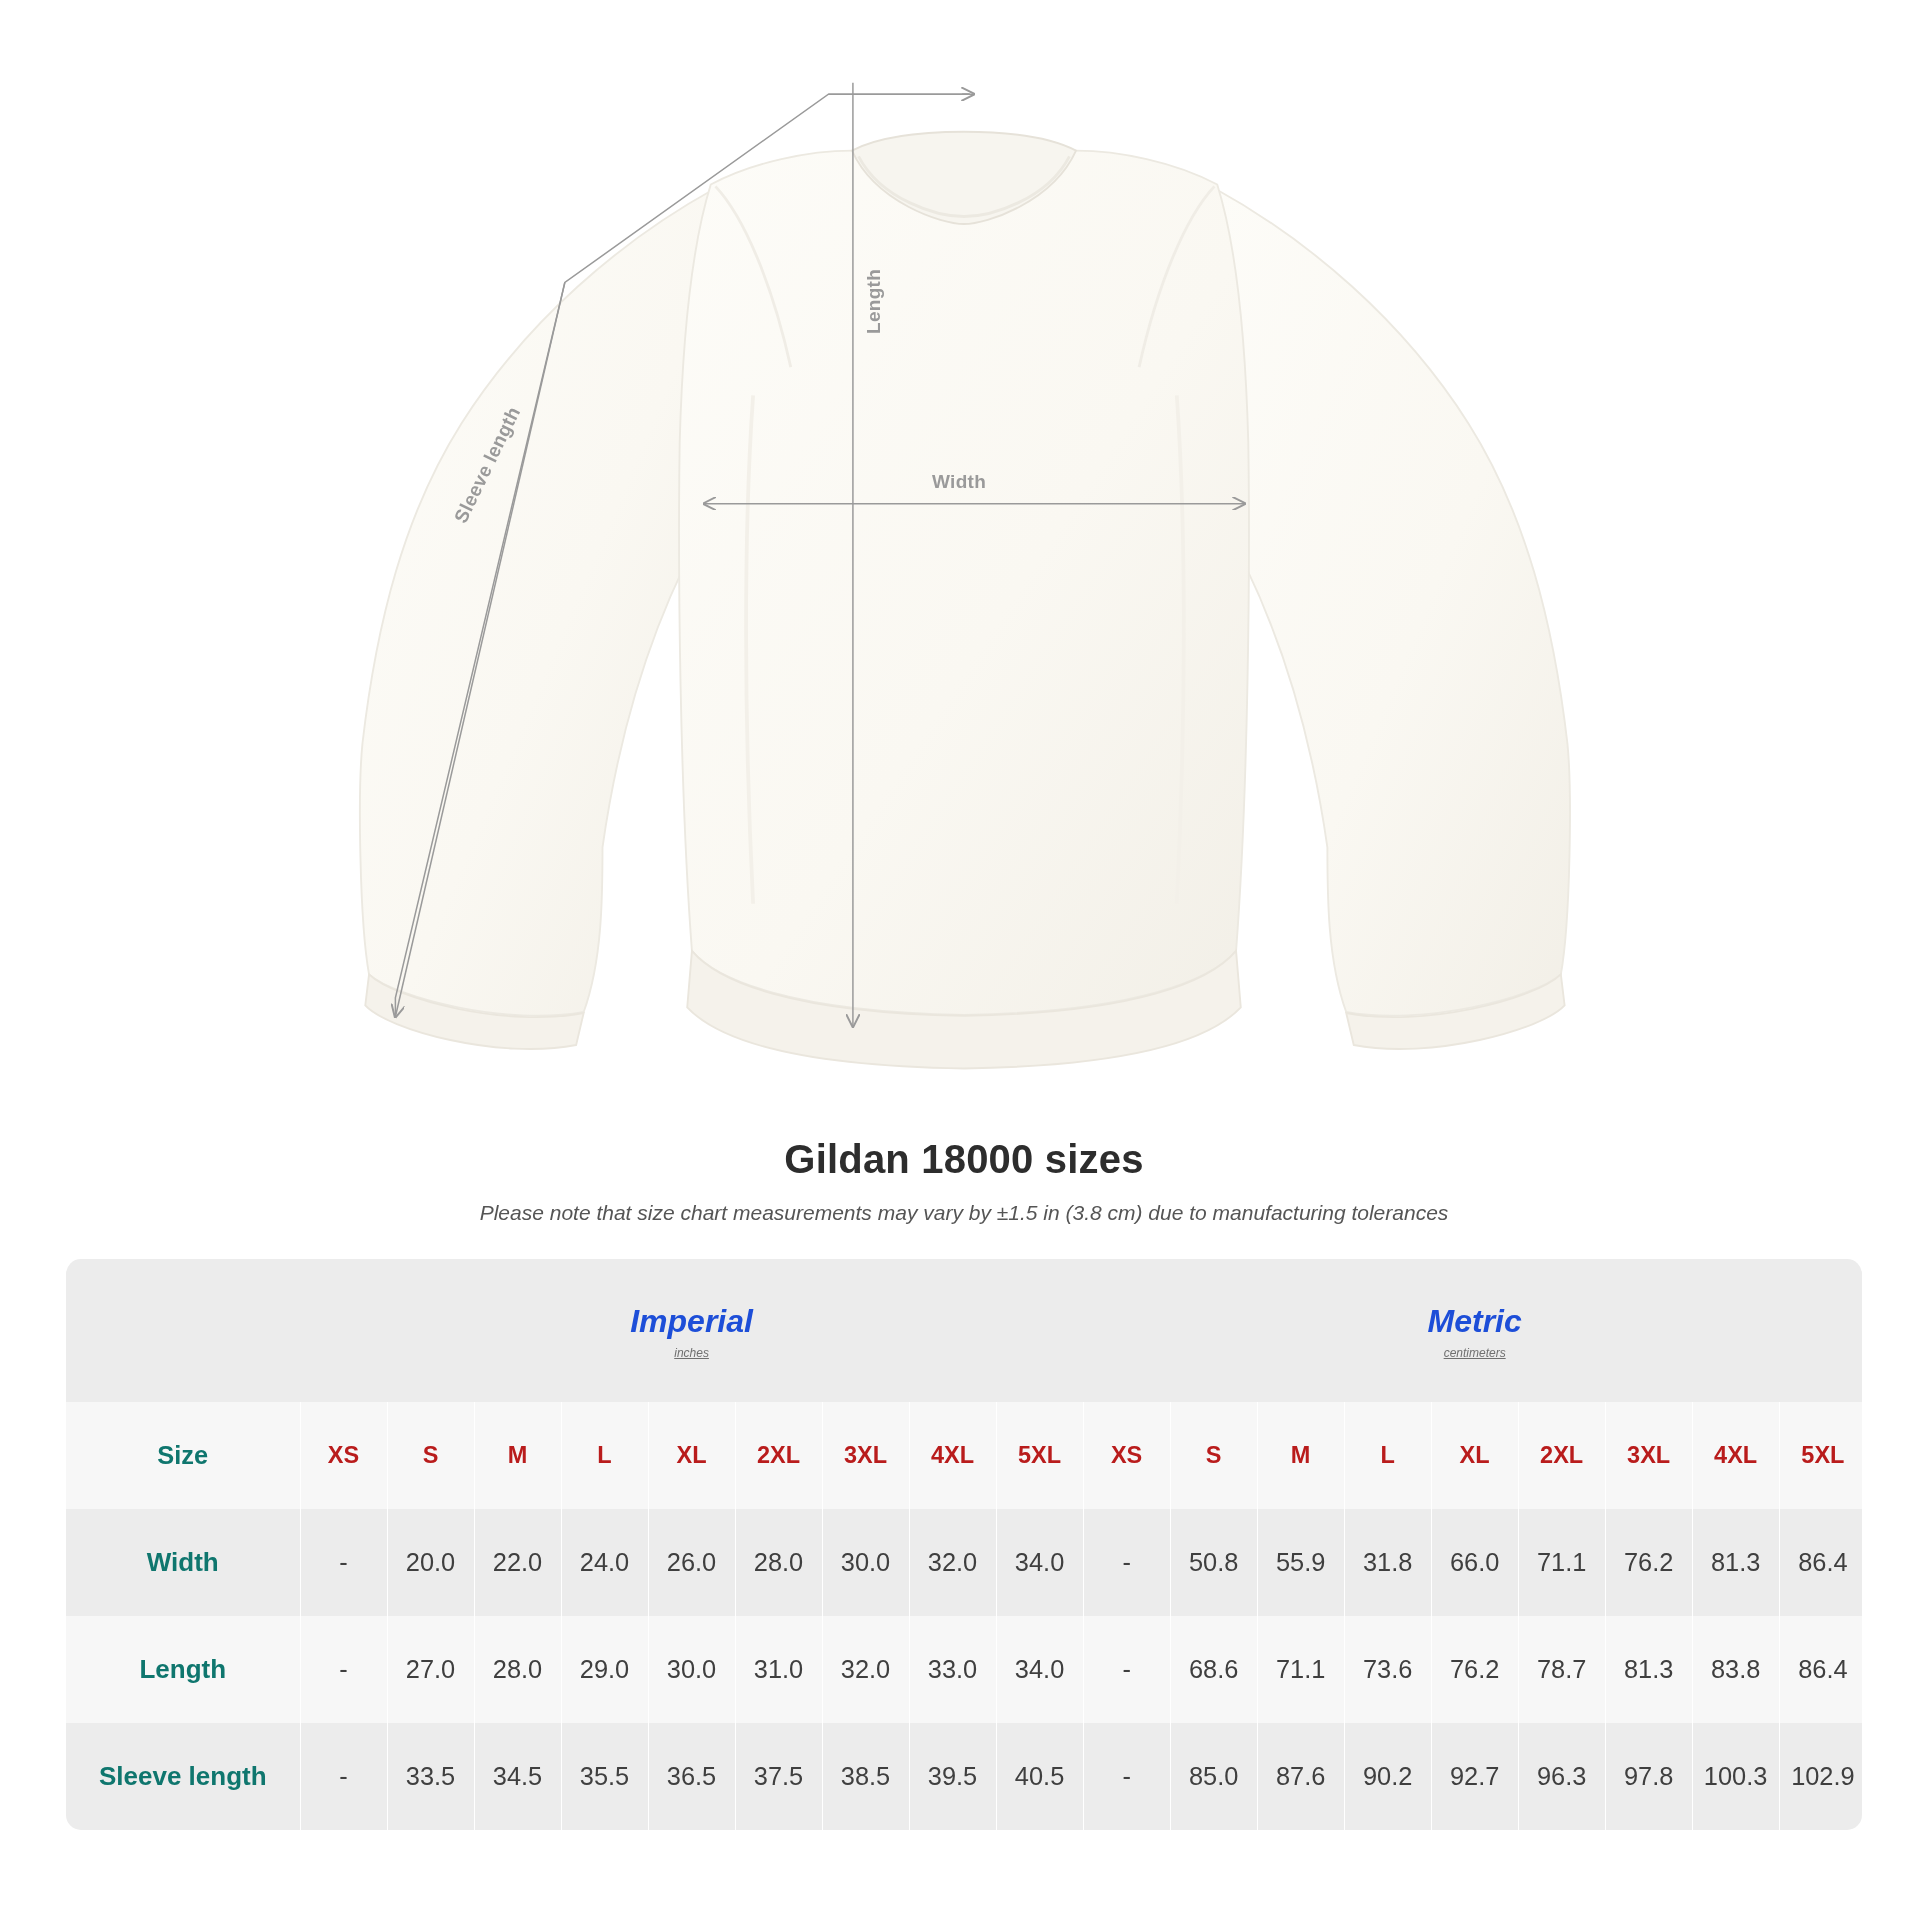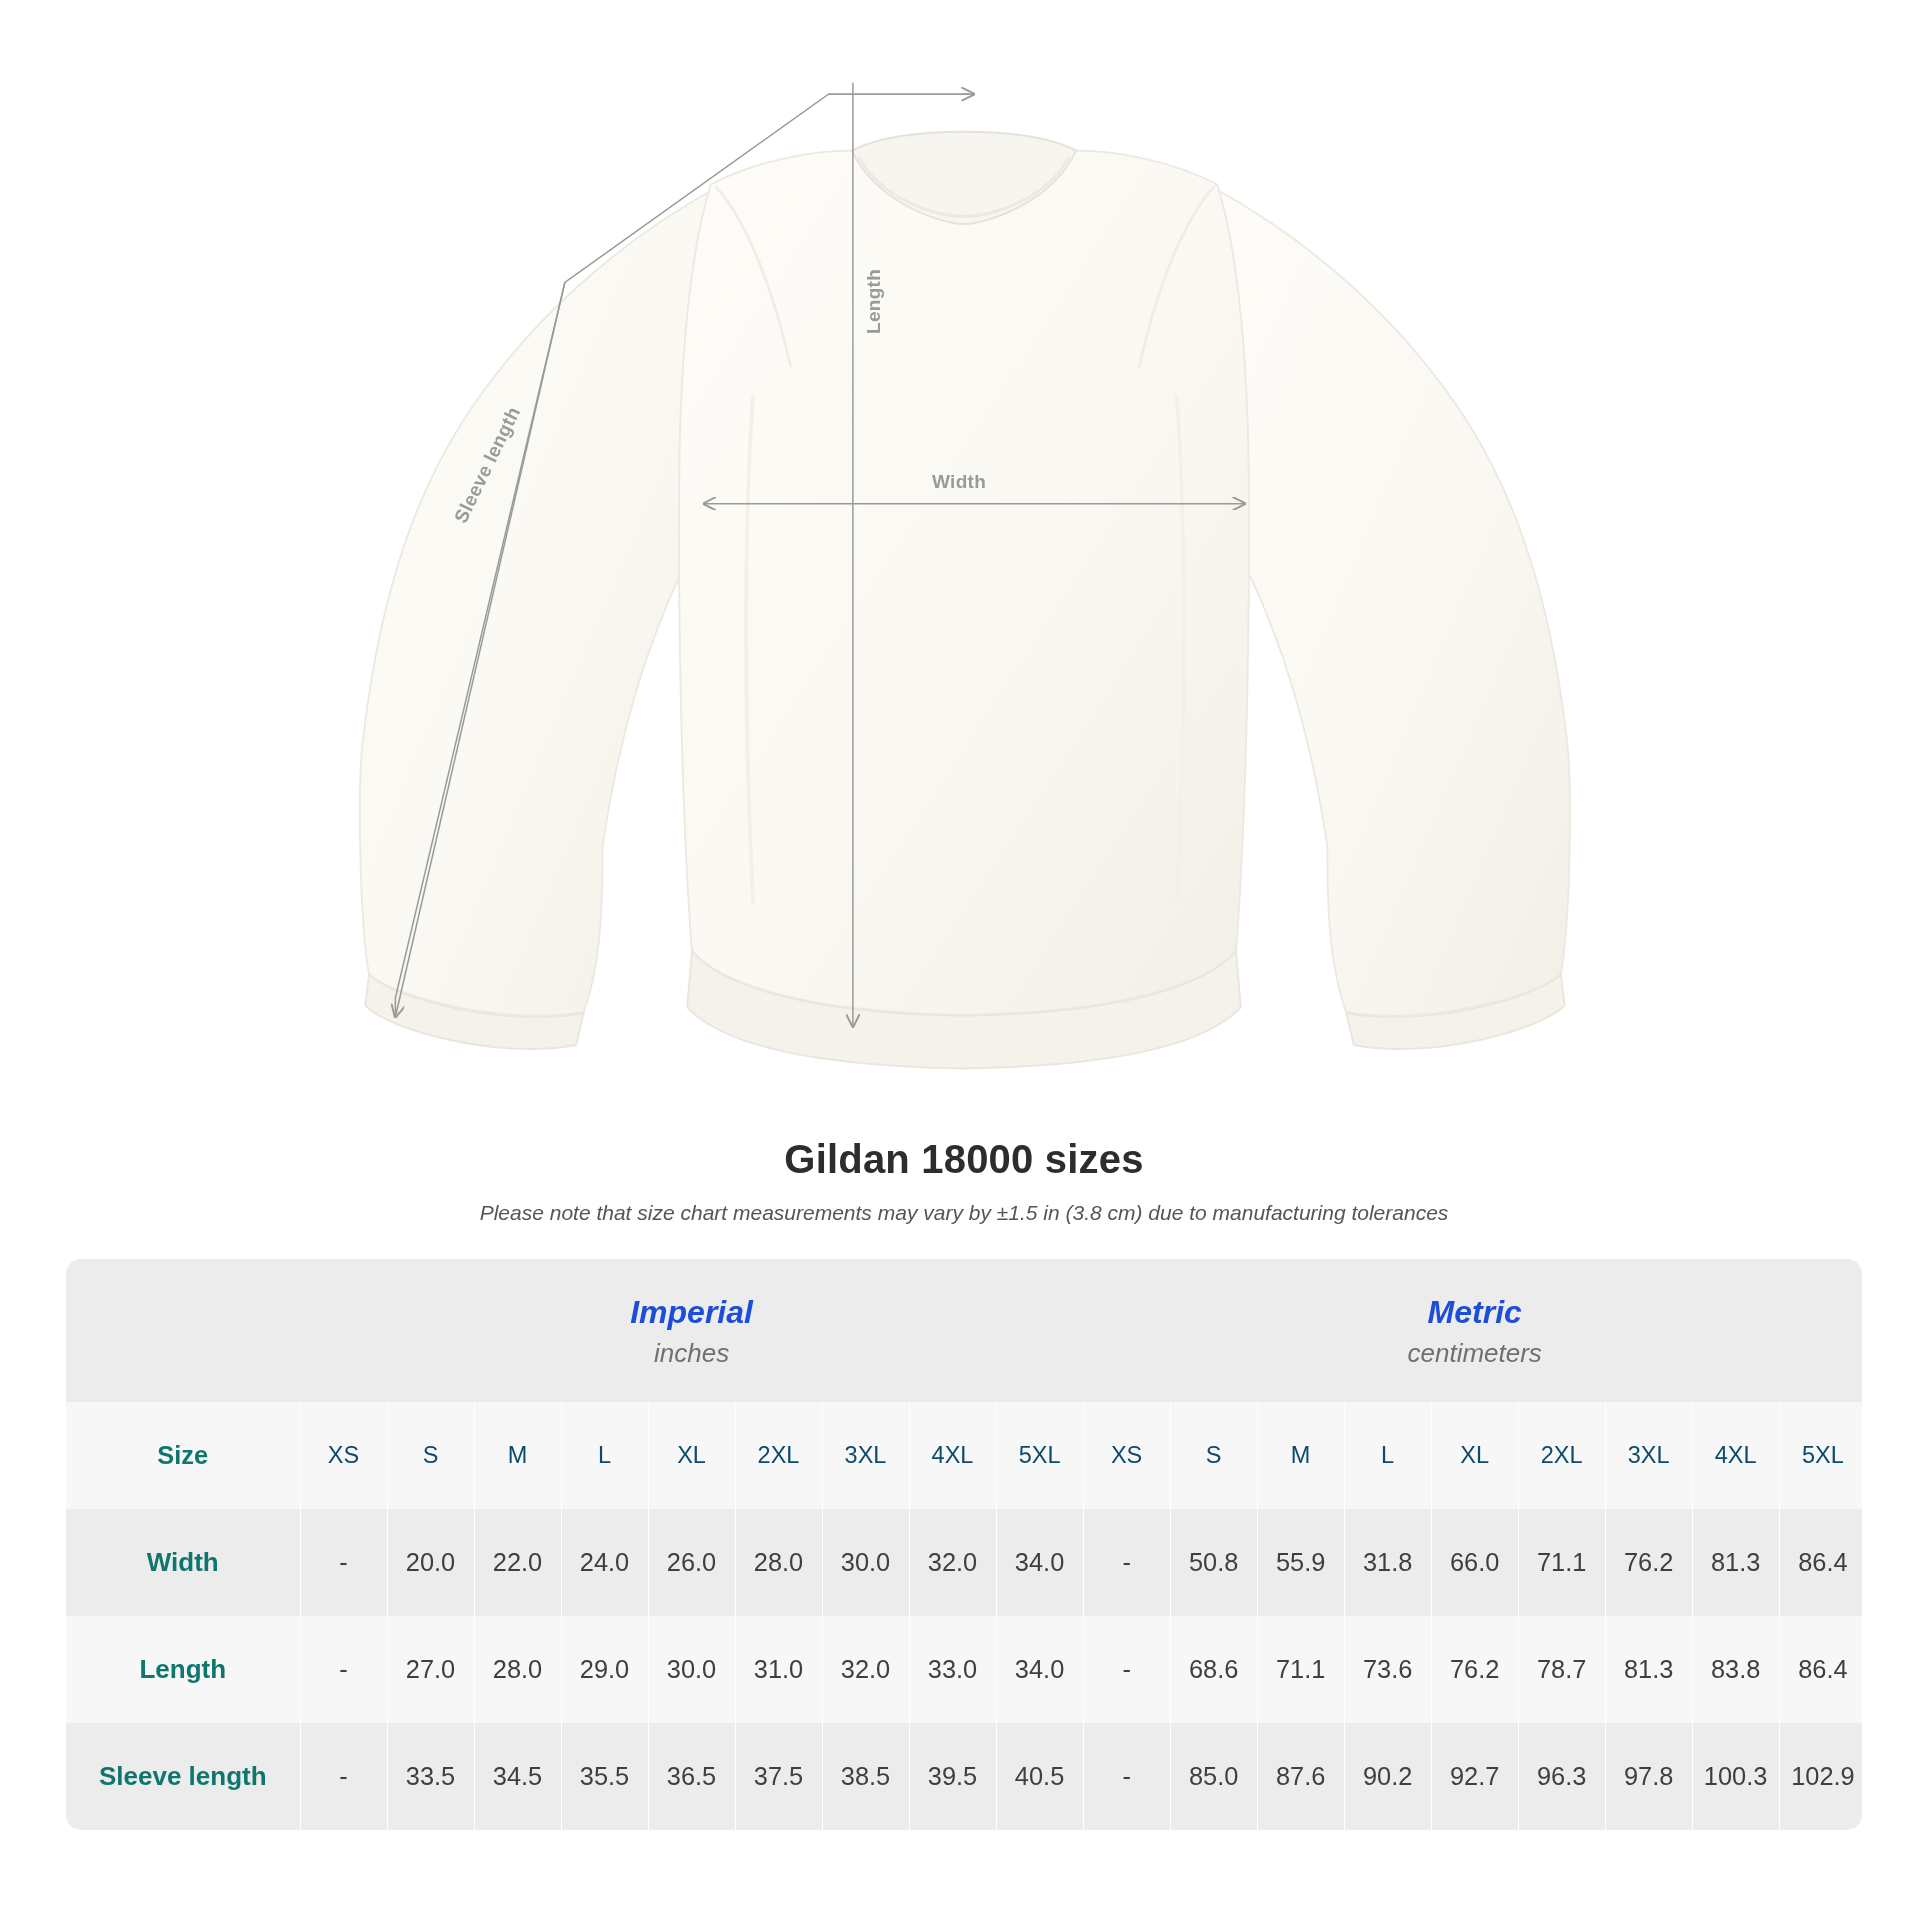--- a/index.html
+++ b/index.html
@@ -97,32 +97,33 @@
     height: 141px;
   }
   .unit-title {
     font-size: 32px;
     font-weight: bold;
     font-style: italic;
     color: #1d4ed8;
     line-height: 1.25;
   }
   .unit-sub {
-    font-size: 26px;
+    font-size: 12px;
     font-style: italic;
     color: #707070;
     margin-top: 5.6px;
     font-weight: normal;
+    text-decoration: underline;
   }
   .size-header-row td {
     background: #f7f7f7;
     height: 105px;
     font-size: 23.5px;
-    font-weight: normal;
-    color: #0c4a6e;
+    font-weight: bold;
+    color: #b91c1c;
   }
   .size-header-row td.rowlab {
     font-size: 25.4px;
   }
   .data-row td {
     height: 105px;
     font-size: 25.4px;
     color: #3f3f3f;
   }
   .data-row.odd td { background: #ececec; }

